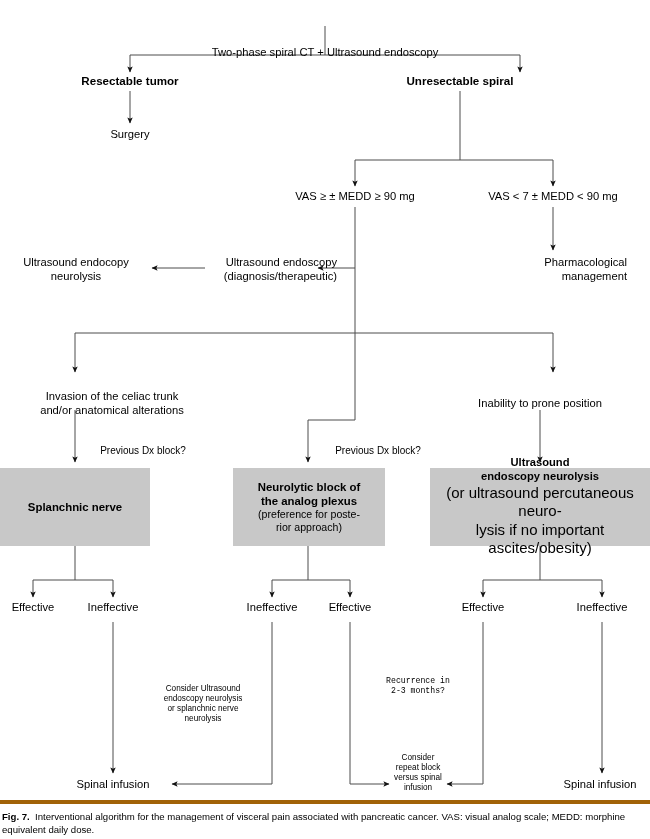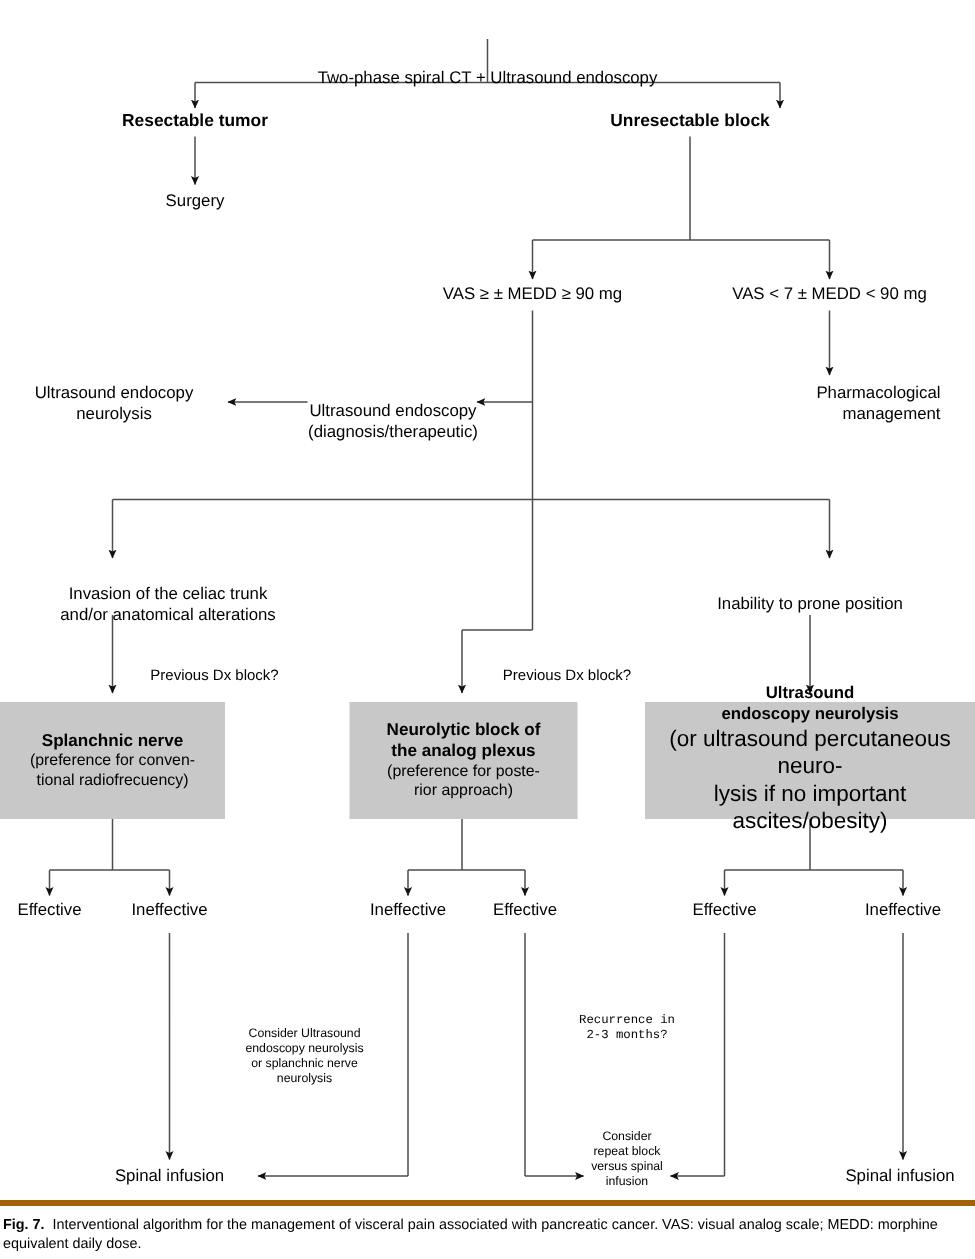--- a/index.html
+++ b/index.html
@@ -158,50 +158,48 @@
       <path d="M483,784 L447,784" marker-end="url(#ahl)"></path>
 
       <path d="M602,622 L602,773" marker-end="url(#ah)"></path>
     </g>
   </svg>
 
   <div class="node t-plain" style="left:325px; top:10px; width:320px;margin-top:36px;">Two-phase spiral CT + Ultrasound endoscopy</div>
 
   <div class="node t-bold" style="left:130px; top:74px; width:200px;">Resectable tumor</div>
 
-  <div class="node t-bold" style="left:460px; top:74px; width:220px;">Unresectable block</div>
+  <div class="node t-bold" style="left:460px; top:74px; width:220px;">Unresectable spiral</div>
 
   <div class="node t-plain" style="left:130px; top:128px; width:160px;">Surgery</div>
 
   <div class="node t-plain" style="left:355px; top:190px; width:190px;text-align:center;">VAS ≥ ± MEDD ≥ 90 mg</div>
 
   <div class="node t-plain" style="left:553px; top:190px; width:190px;">VAS &lt; 7 ± MEDD &lt; 90 mg</div>
 
-  <div class="node t-plain" style="left:262px; top:268px; width:150px;">Ultrasound endoscopy
+  <div class="node t-plain" style="left:262px; top:256px; width:150px;text-align:right;">Ultrasound endoscopy
 (diagnosis/therapeutic)</div>
 
   <div class="node t-plain" style="left:76px; top:256px; width:160px;">Ultrasound endocopy
 neurolysis</div>
 
   <div class="node t-plain" style="left:547px; top:256px; width:160px;text-align:right;">Pharmacological
 management</div>
 
   <div class="node t-plain" style="left:112px; top:390px; width:210px;">Invasion of the celiac trunk
 and/or anatomical alterations</div>
 
   <div class="node t-plain" style="left:540px; top:397px; width:200px;">Inability to prone position</div>
 
   <div class="node t-small" style="left:143px; top:445px; width:120px;">Previous Dx block?</div>
 
   <div class="node t-small" style="left:378px; top:445px; width:120px;">Previous Dx block?</div>
 
   <div class="gbox b1" style="left:0px; top:468px; width:150px; height:78px;">
     <div class="hd">Splanchnic nerve</div>
-    <div class="sub">(preference for conven-
-tional radiofrecuency)</div>
   </div>
 
   <div class="gbox b2" style="left:233px; top:468px; width:152px; height:78px;">
     <div class="hd">Neurolytic block of
 the analog plexus</div>
     <div class="sub">(preference for poste-
 rior approach)</div>
   </div>
 
   <div class="gbox b3" style="left:430px; top:468px; width:220px; height:78px;">

